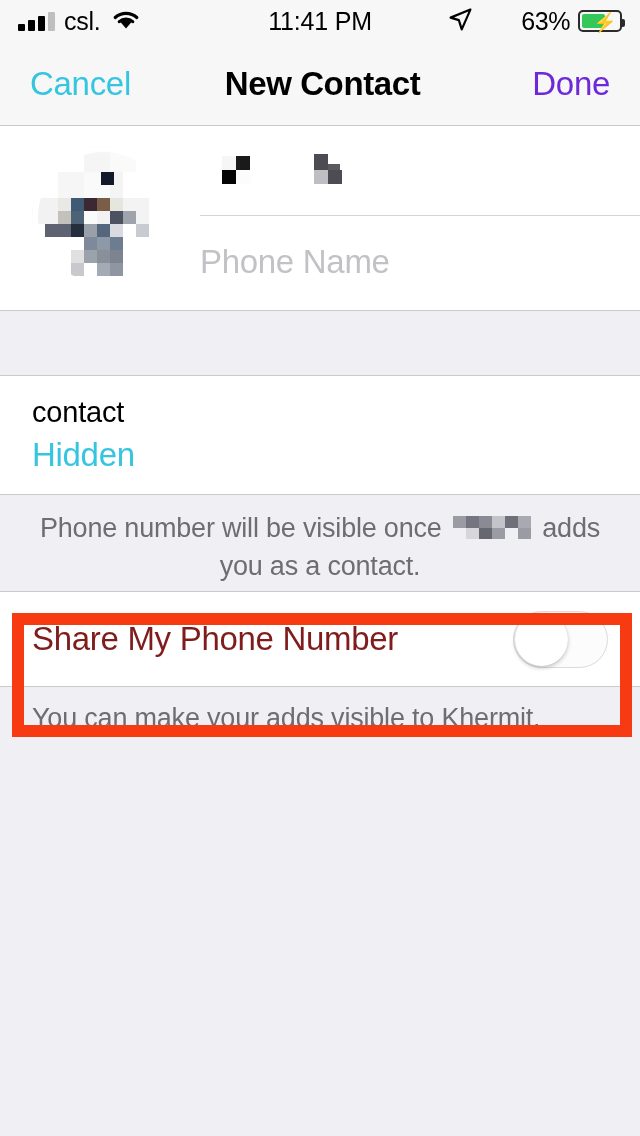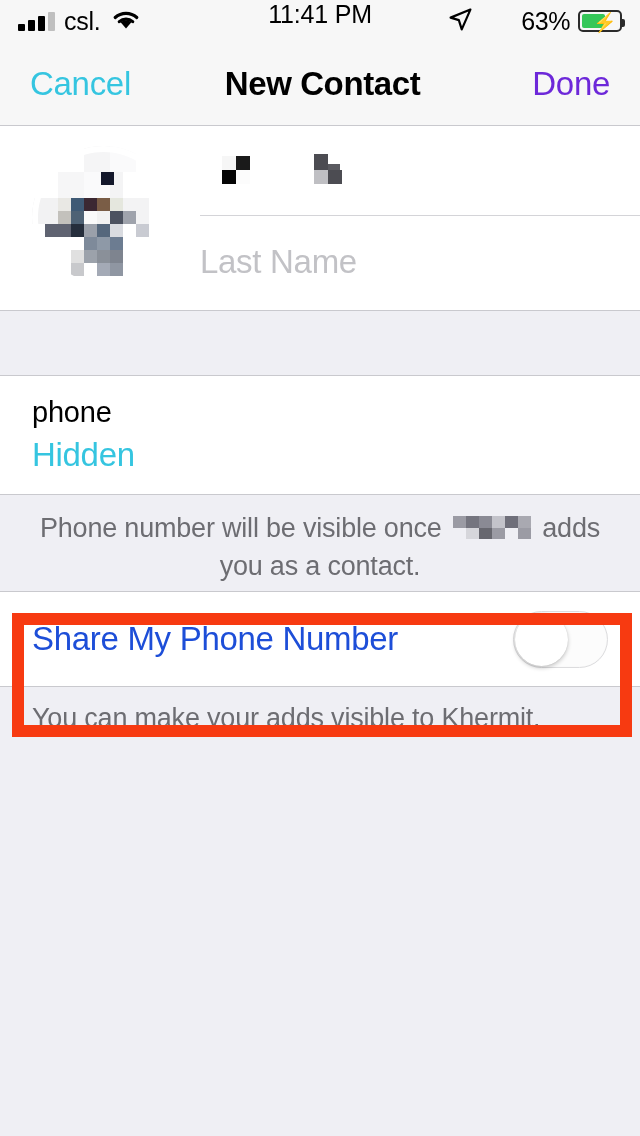--- a/index.html
+++ b/index.html
@@ -10,20 +10,21 @@
     position:relative;
     overflow:hidden;
     -webkit-font-smoothing:antialiased;
   }
 
   
   .statusbar {
     height:42px;
     background:#F7F7F7;
     display:flex;
+    align-items:center;
     padding:0 18px;
     position:relative;
   }
   .sb-left { display:flex; align-items:center; gap:9px; }
   .signal-bars { display:flex; align-items:flex-end; gap:3px; height:19px; }
   .signal-bars i { width:7px; background:#000; border-radius:1px; display:block; }
   .signal-bars i:nth-child(1){ height:7px; }
   .signal-bars i:nth-child(2){ height:11px; }
   .signal-bars i:nth-child(3){ height:15px; }
   .signal-bars i:nth-child(4){ height:19px; background:#BFBFBF; }
@@ -126,21 +127,21 @@
   
   .share-wrap { position:relative; }
   .share-row {
     background:#FFFFFF;
     height:96px;
     border-top:1px solid #C9C9CE;
     border-bottom:1px solid #C9C9CE;
     display:flex; align-items:center; justify-content:space-between;
     padding:0 32px;
   }
-  .share-label { font-size:33px; color:#1d4ed8; letter-spacing:-0.3px; }
+  .share-label { font-size:33px; color:#7f1d1d; letter-spacing:-0.3px; }
   .toggle {
     width:95px; height:57px; border-radius:29px;
     background:#FCFCFC; border:1px solid #DCDCDE;
     position:relative; flex:0 0 auto;
     box-shadow:inset 0 0 0 0.5px rgba(0,0,0,0.02);
   }
   .toggle-knob {
     position:absolute; left:1px; top:1px;
     width:53px; height:53px; border-radius:50%;
     background:#FFFFFF;
@@ -263,29 +264,29 @@
             <rect x="22" y="22" width="14" height="14" fill="#050505"></rect>
             <rect x="36" y="22" width="14" height="14" fill="#FCFCFC"></rect>
             <rect x="114" y="6" width="14" height="16" fill="#4C4C52"></rect>
             <rect x="128" y="16" width="12" height="6" fill="#5A5A60"></rect>
             <rect x="114" y="22" width="14" height="14" fill="#BFBFC3"></rect>
             <rect x="128" y="22" width="14" height="14" fill="#4C4C52"></rect>
           </svg>
         </span>
       </div>
       <div class="field-last">
-        <span class="placeholder">Last Name</span>
+        <span class="placeholder">Phone Name</span>
       </div>
     </div>
   </div>
 
   <div class="gap-section"></div>
 
   <div class="phone-card">
-    <div class="phone-label">phone</div>
+    <div class="phone-label">contact</div>
     <div class="phone-value" style="color: rgb(53, 197, 224);">Hidden</div>
   </div>
 
   <div class="footer-note">
     <p>
       <span>Phone number will be visible once</span>
       <span class="inline-redaction">
         <svg width="78" height="28" viewBox="0 0 78 28">
           <rect x="0" y="4" width="13" height="12" fill="#9B9BA4"></rect>
           <rect x="13" y="4" width="13" height="12" fill="#75757F"></rect>

